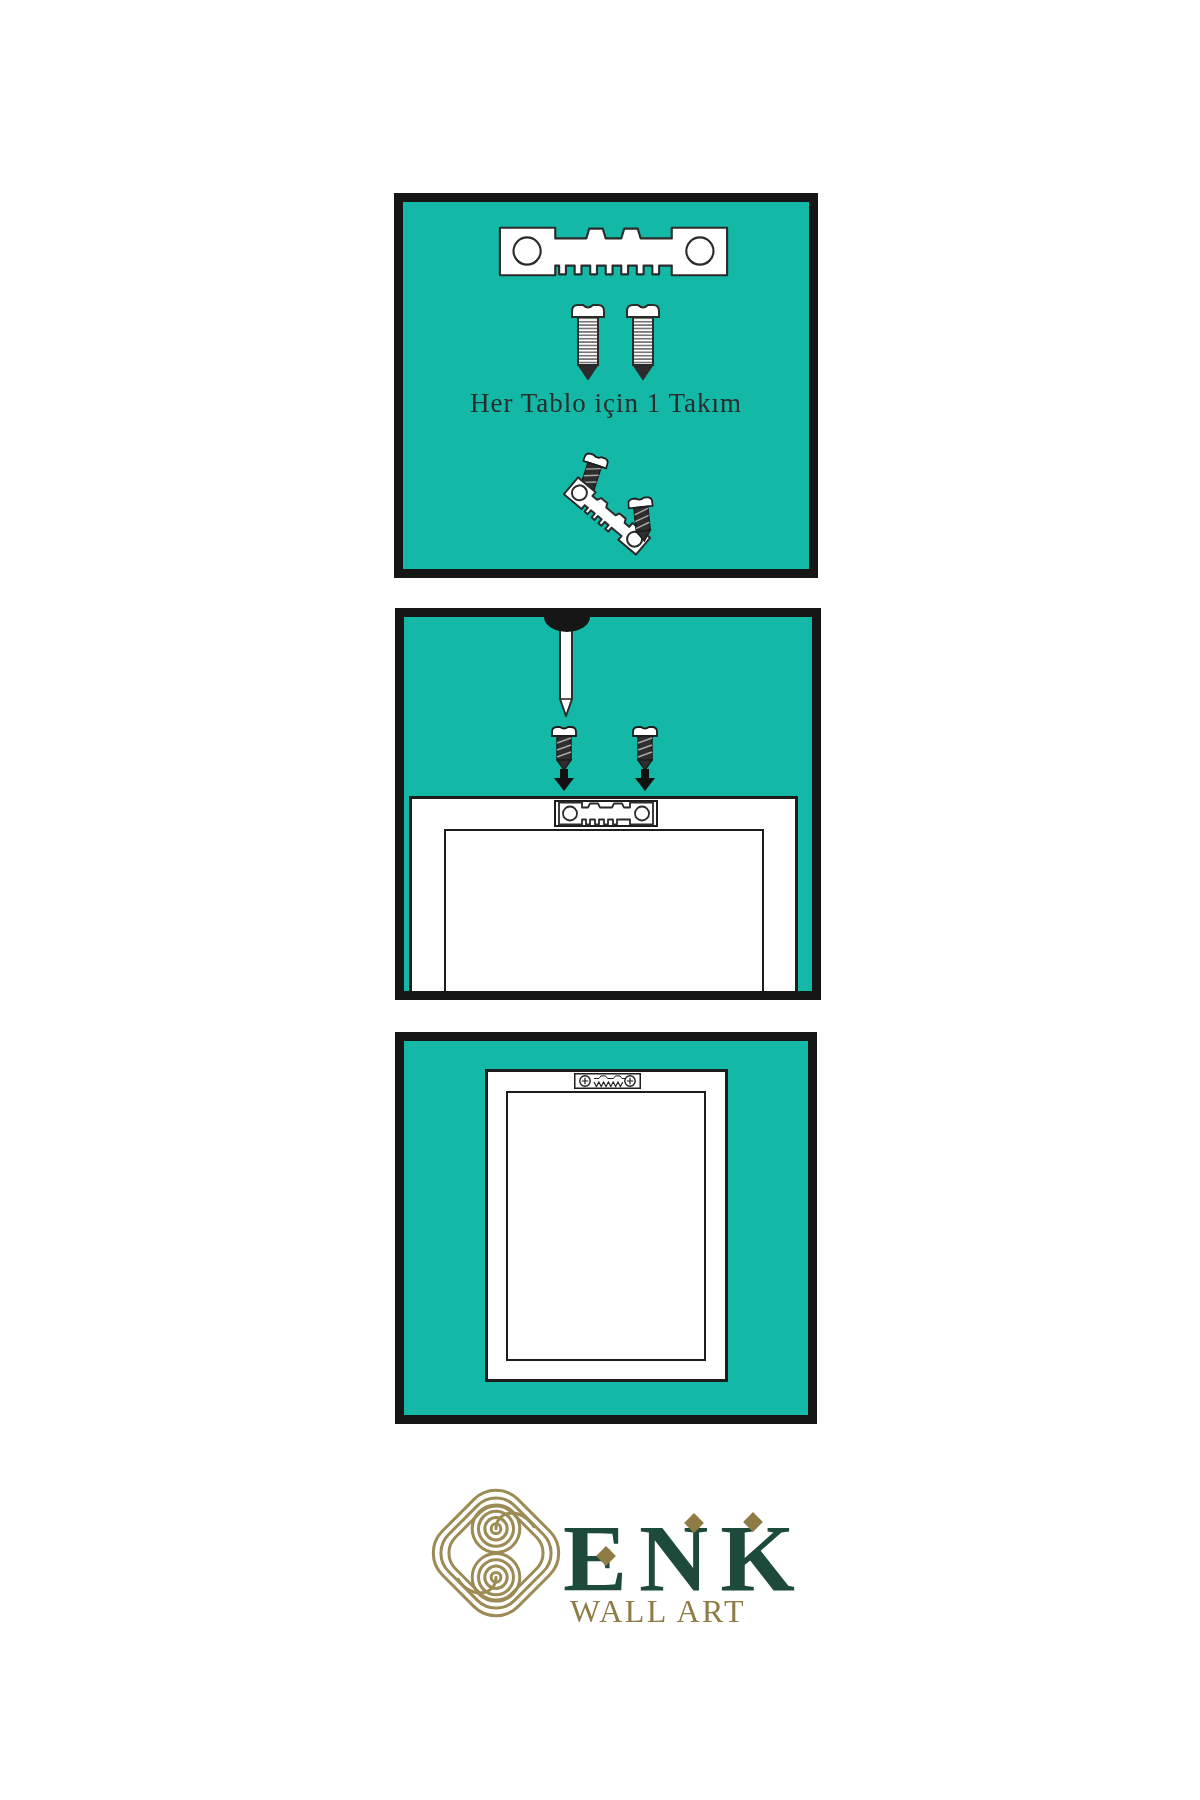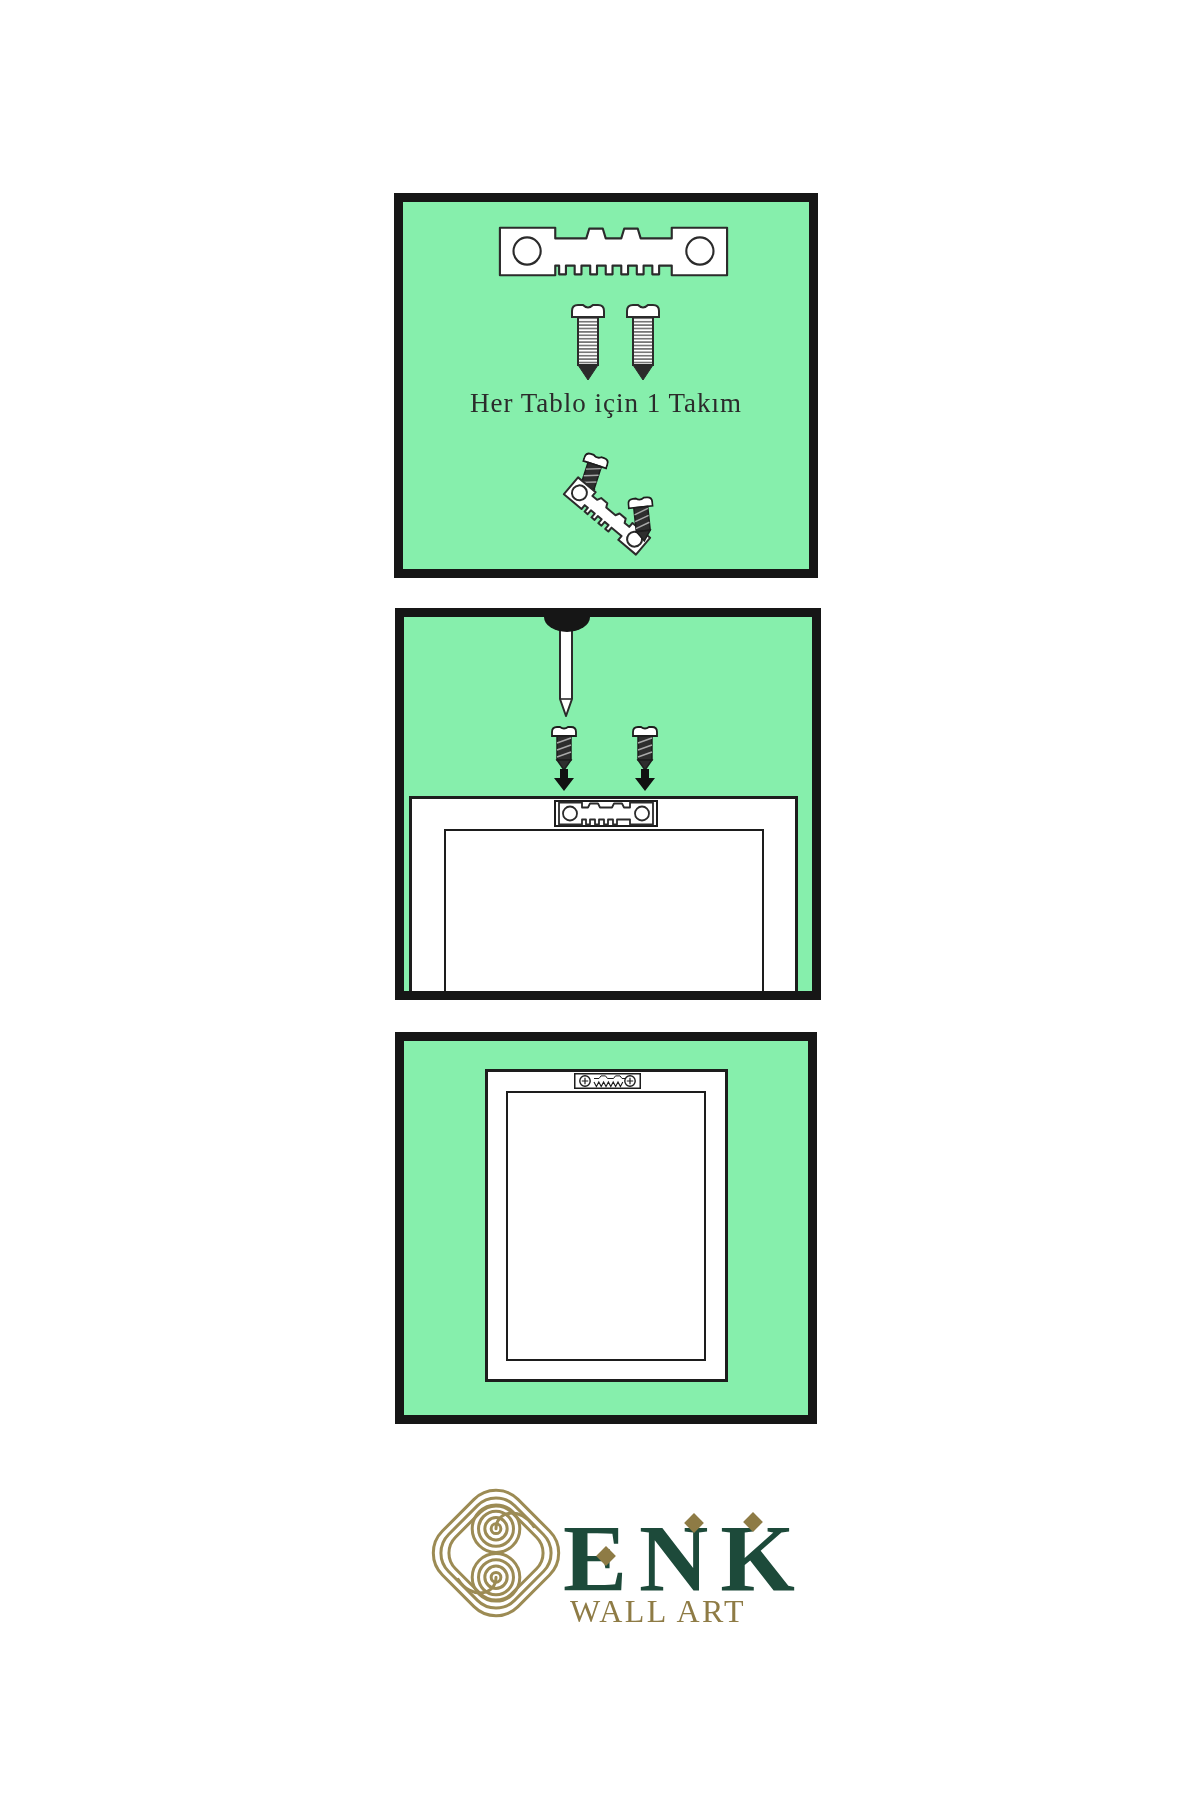--- a/index.html
+++ b/index.html
@@ -1,19 +1,19 @@
 <!DOCTYPE html>
 <html><head>
 <meta charset="utf-8">
 <style>
   html,body{margin:0;padding:0;background:#ffffff;}
   .canvas{position:relative;width:1200px;height:1800px;background:#ffffff;overflow:hidden;
           font-family:"Liberation Serif",serif;}
   .abs{position:absolute;}
-  .panel{position:absolute;box-sizing:border-box;border:9px solid #161616;background:#86efac;}
+  .panel{position:absolute;box-sizing:border-box;border:9px solid #161616;background:#14b8a6;}
   .p1{left:394px;top:193px;width:424px;height:385px;}
   .p2{left:395px;top:608px;width:426px;height:392px;}
   .p3{left:395px;top:1032px;width:422px;height:392px;}
   .caption{position:absolute;left:0;top:186px;width:100%;text-align:center;
            font-size:27px;letter-spacing:1px;color:#2b2b2b;font-weight:400;}
   .frame-line{position:absolute;box-sizing:border-box;background:#ffffff;}
   .rot{transform-origin:50% 50%;}
   .arrow-down{position:absolute;width:20px;height:22px;}
   .wall-blob{position:absolute;width:46px;height:15px;background:#161616;
              border-bottom-left-radius:23px 15px;border-bottom-right-radius:23px 15px;}

